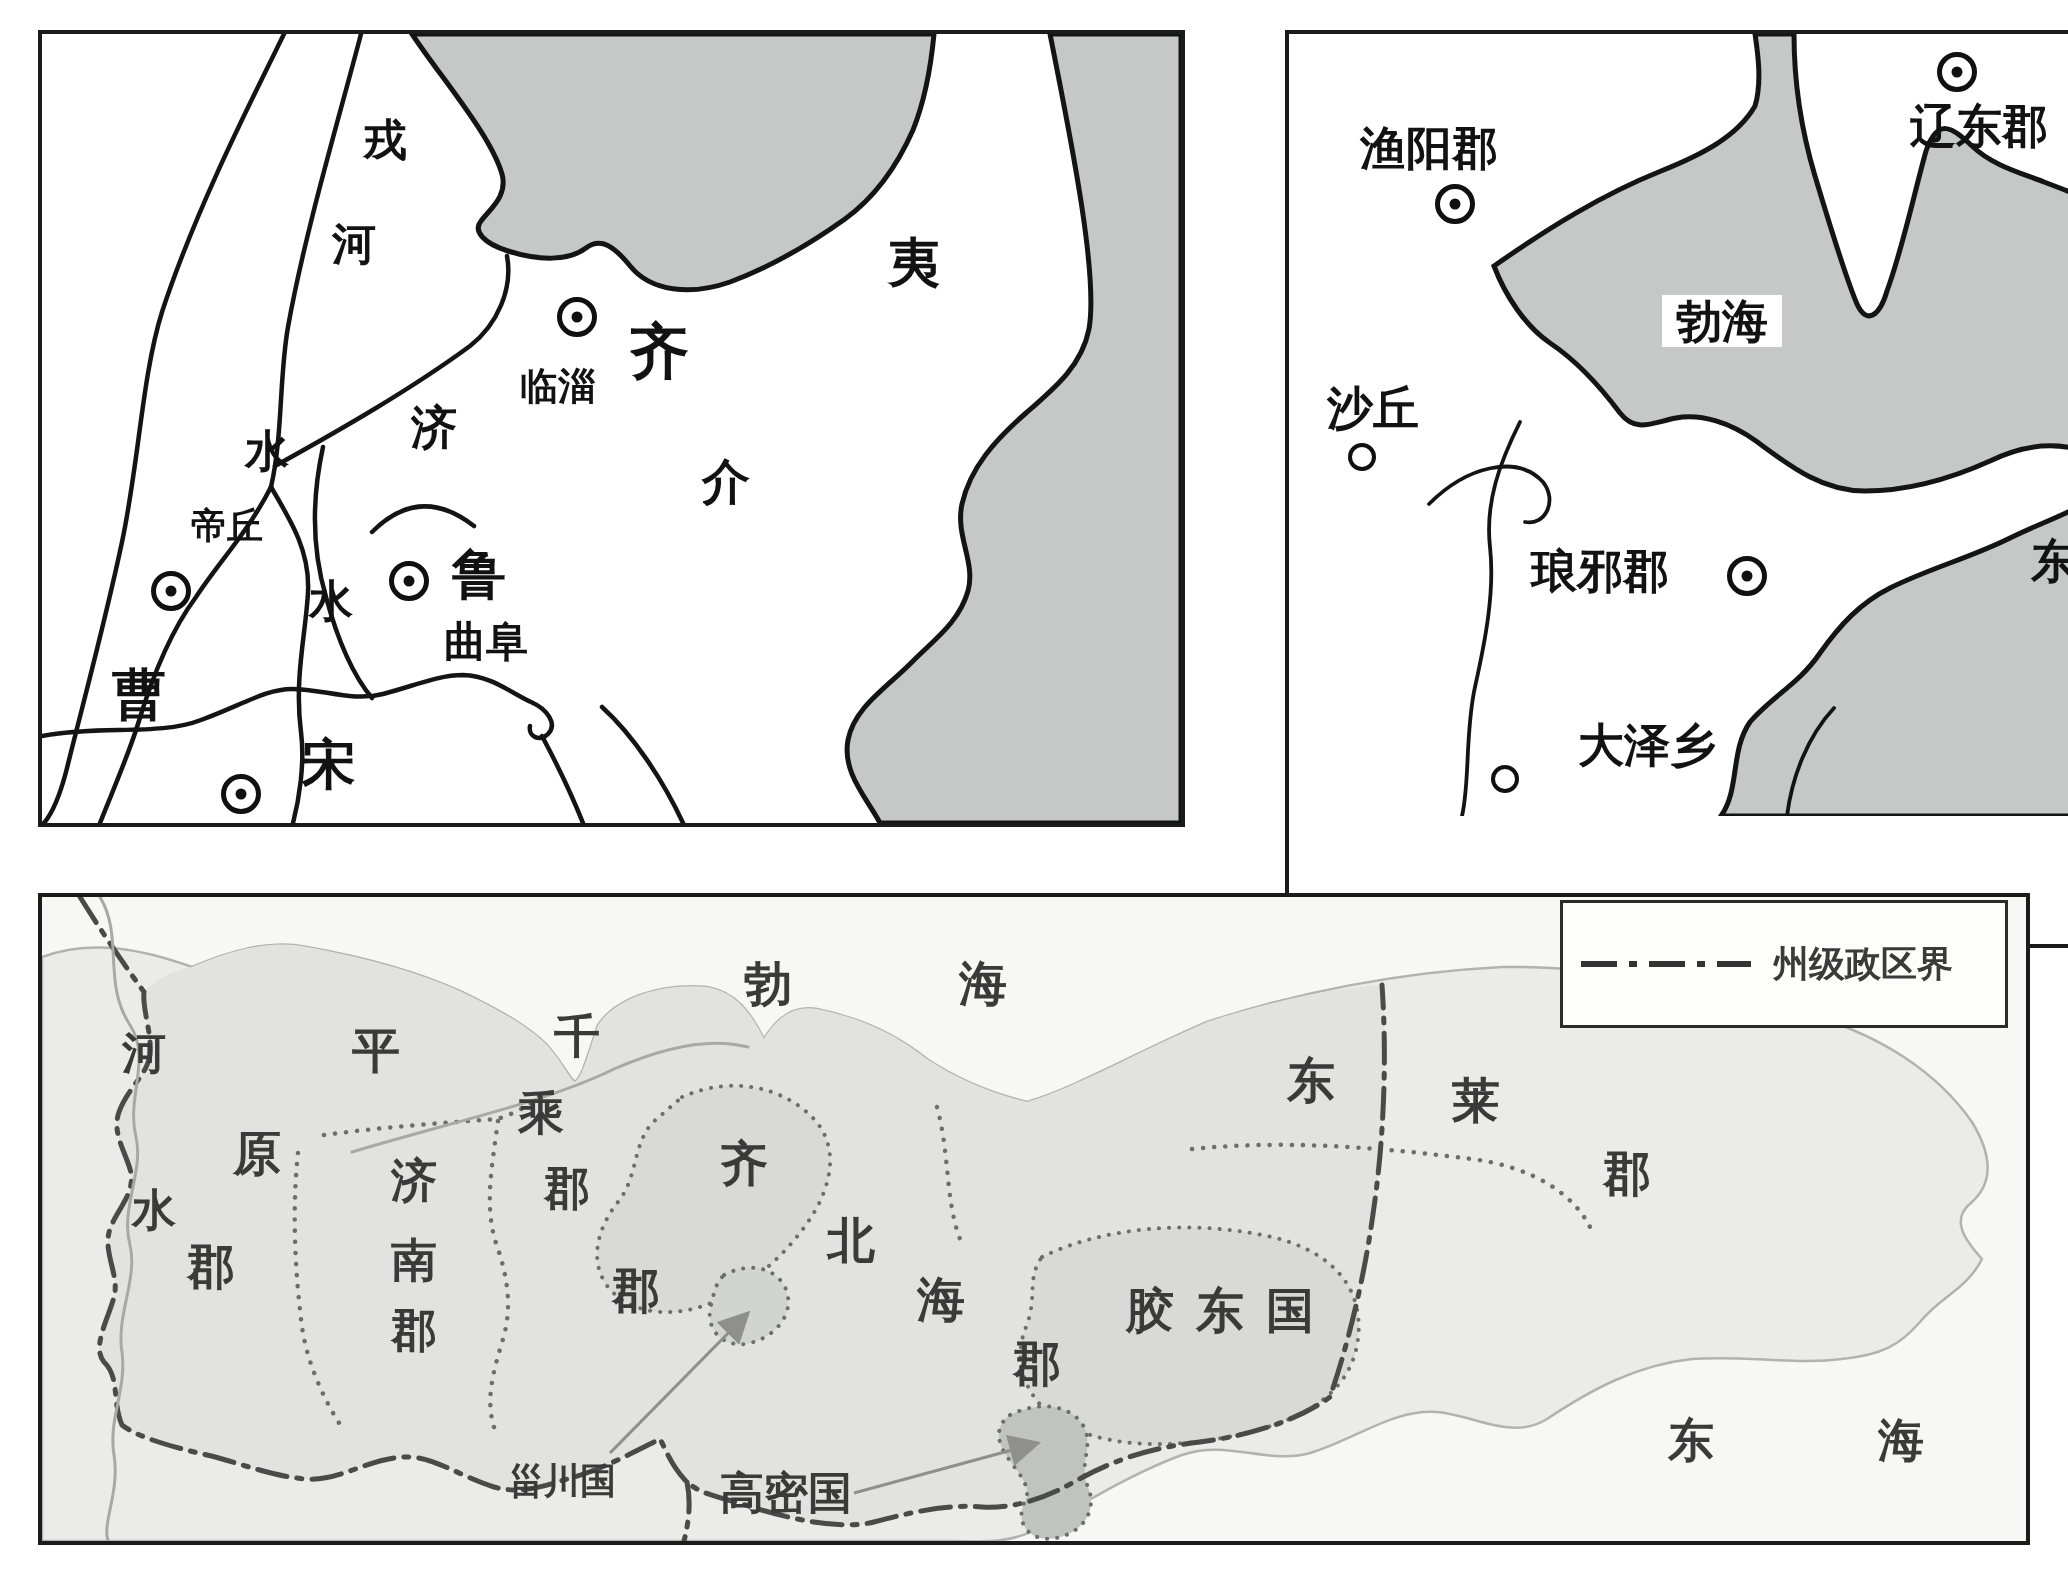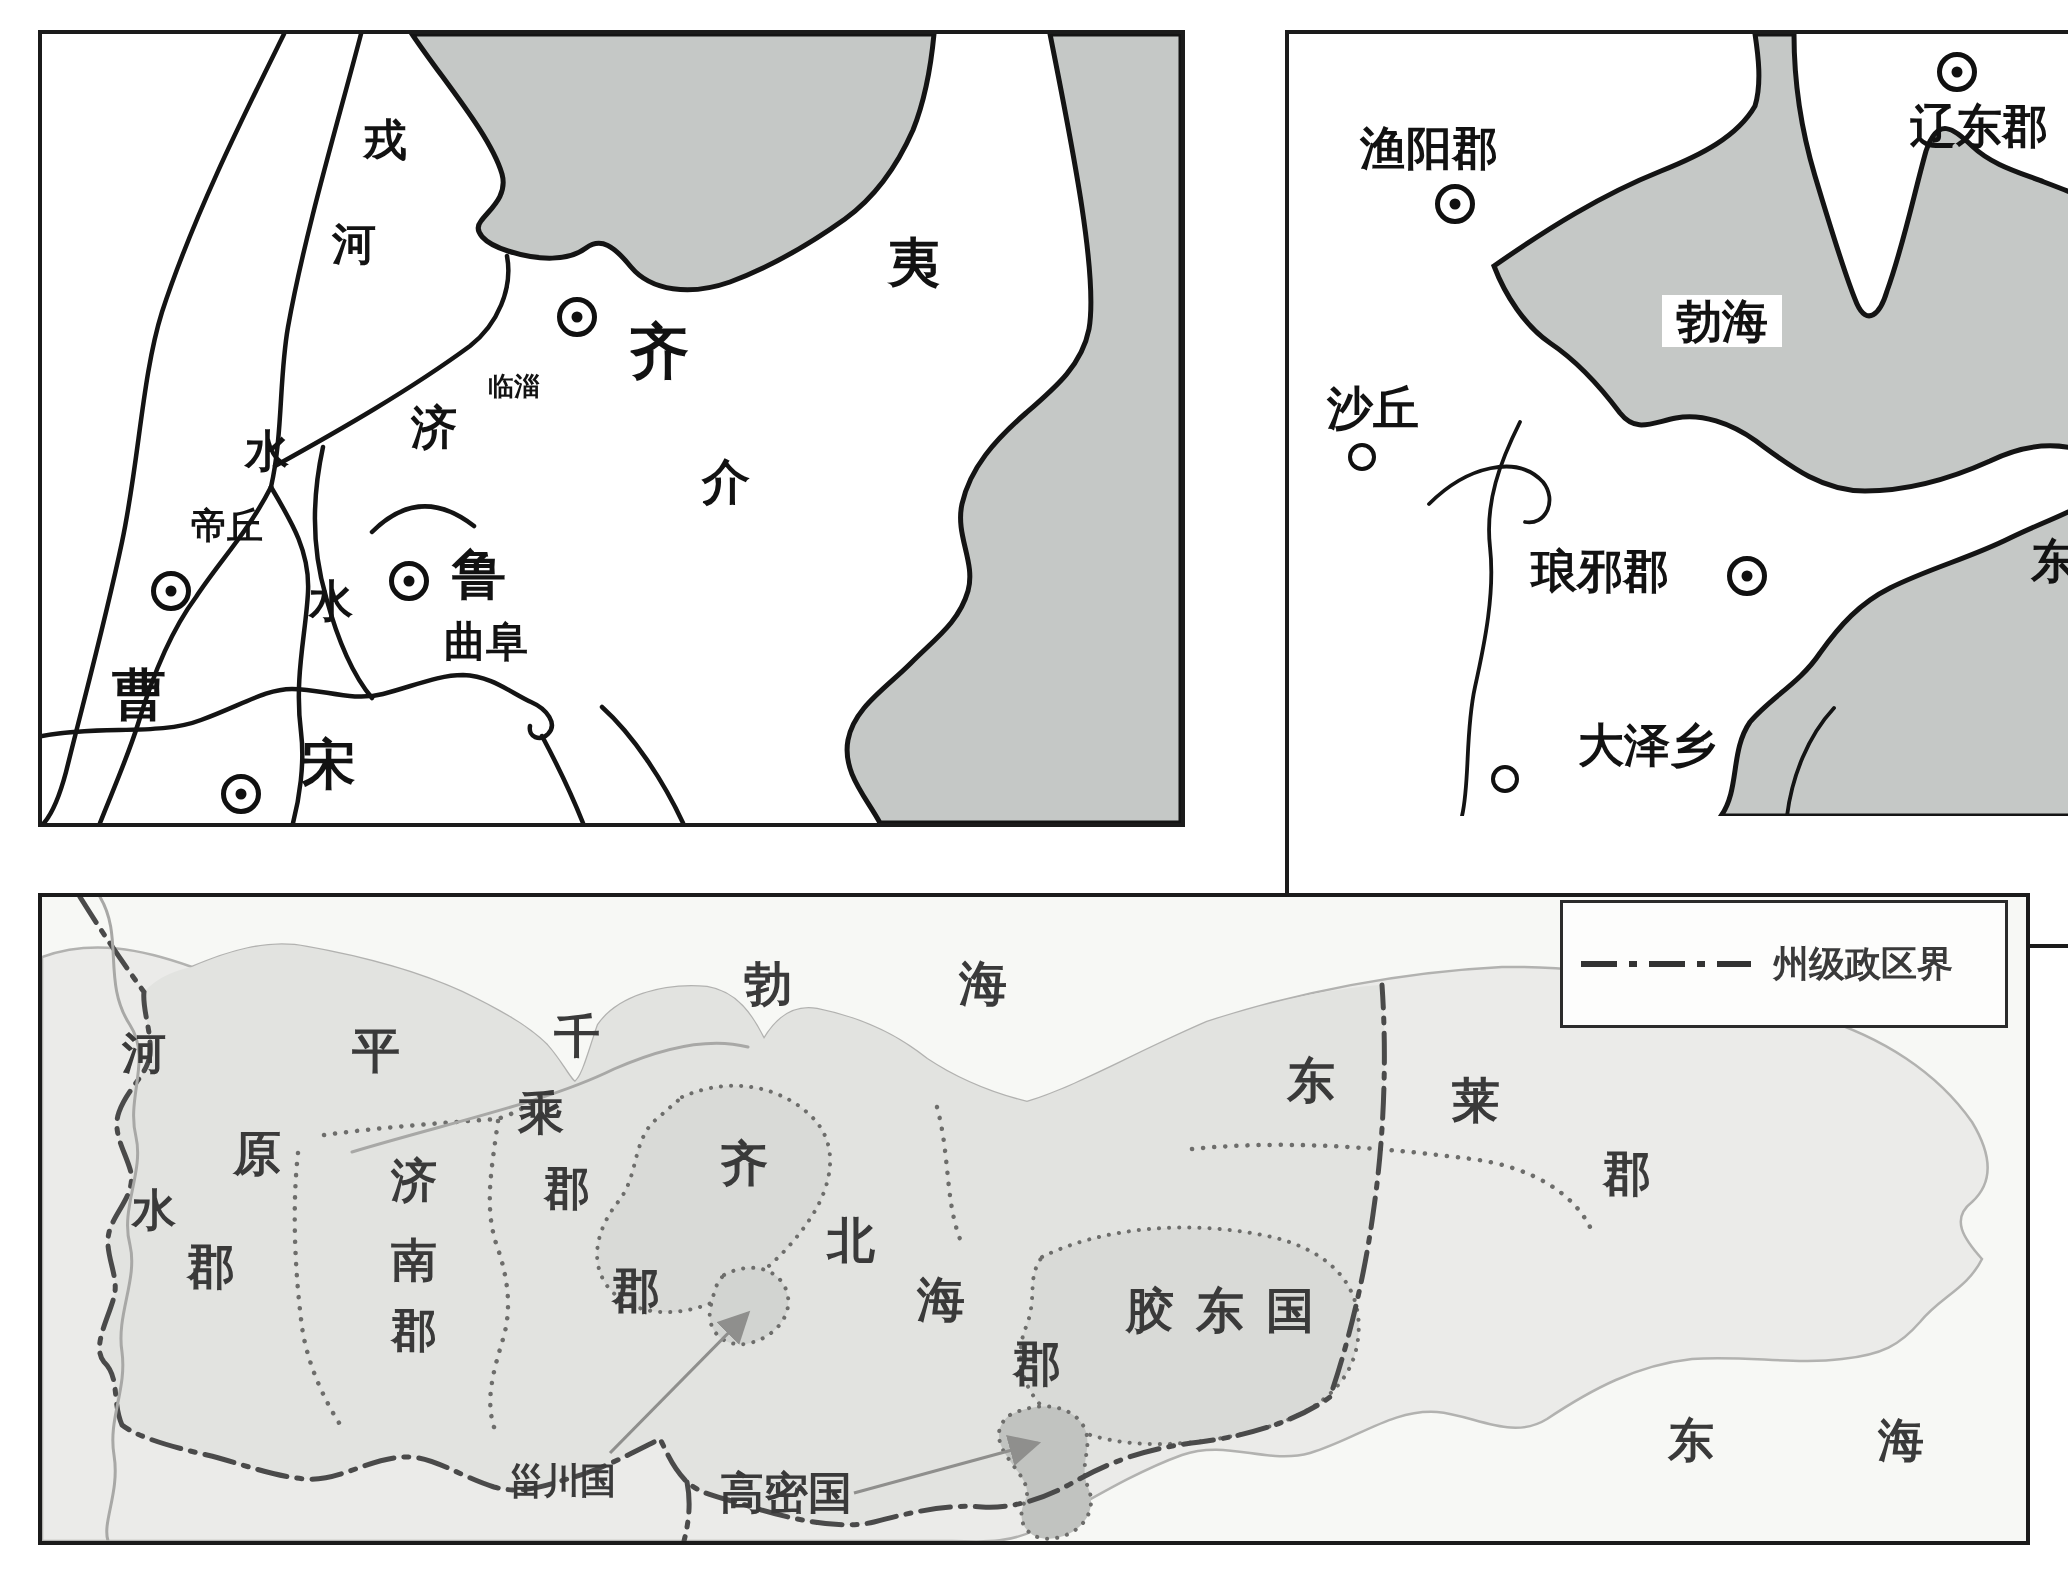--- a/index.html
+++ b/index.html
@@ -54,21 +54,21 @@
         <path d="M500,702 C516,732 531,764 541,789"></path>
         <path d="M560,673 C591,701 621,746 641,789"></path>
         <path d="M330,498 Q378,450 432,492"></path>
       </g>
     </svg>
   <div class="lbl" style="left: 343px; top: 106px; font-size: 44px;">戎</div>
       <div class="lbl" style="left: 312px; top: 210px; font-size: 44px;">河</div>
       <div class="lbl" style="left: 225px; top: 417px; font-size: 44px;">水</div>
       <div class="lbl" style="left: 392px; top: 393px; font-size: 46px;">济</div>
       <div class="lbl" style="left: 289px; top: 567px; font-size: 44px;">水</div>
-      <div class="lbl" style="left: 472px; top: 352px; font-size: 26px;">临淄</div>
+      <div class="lbl" style="left: 516px; top: 352px; font-size: 38px;">临淄</div>
       <div class="lbl" style="left: 617px; top: 318px; font-size: 60px;">齐</div>
       <div class="lbl" style="left: 872px; top: 228px; font-size: 52px;">夷</div>
       <div class="lbl" style="left: 684px; top: 448px; font-size: 48px;">介</div>
       <div class="lbl" style="left: 185px; top: 492px; font-size: 36px;">帝丘</div>
       <div class="lbl" style="left: 437px; top: 540px; font-size: 54px;">鲁</div>
       <div class="lbl" style="left: 444px; top: 608px; font-size: 42px;">曲阜</div>
       <div class="lbl" style="left: 97px; top: 660px; font-size: 54px;">曹</div>
       <div class="lbl" style="left: 287px; top: 730px; font-size: 54px;">宋</div>
       <div class="m-double" style="left: 535px; top: 283px;"></div>
       <div class="m-double" style="left: 129px; top: 557px;"></div>

